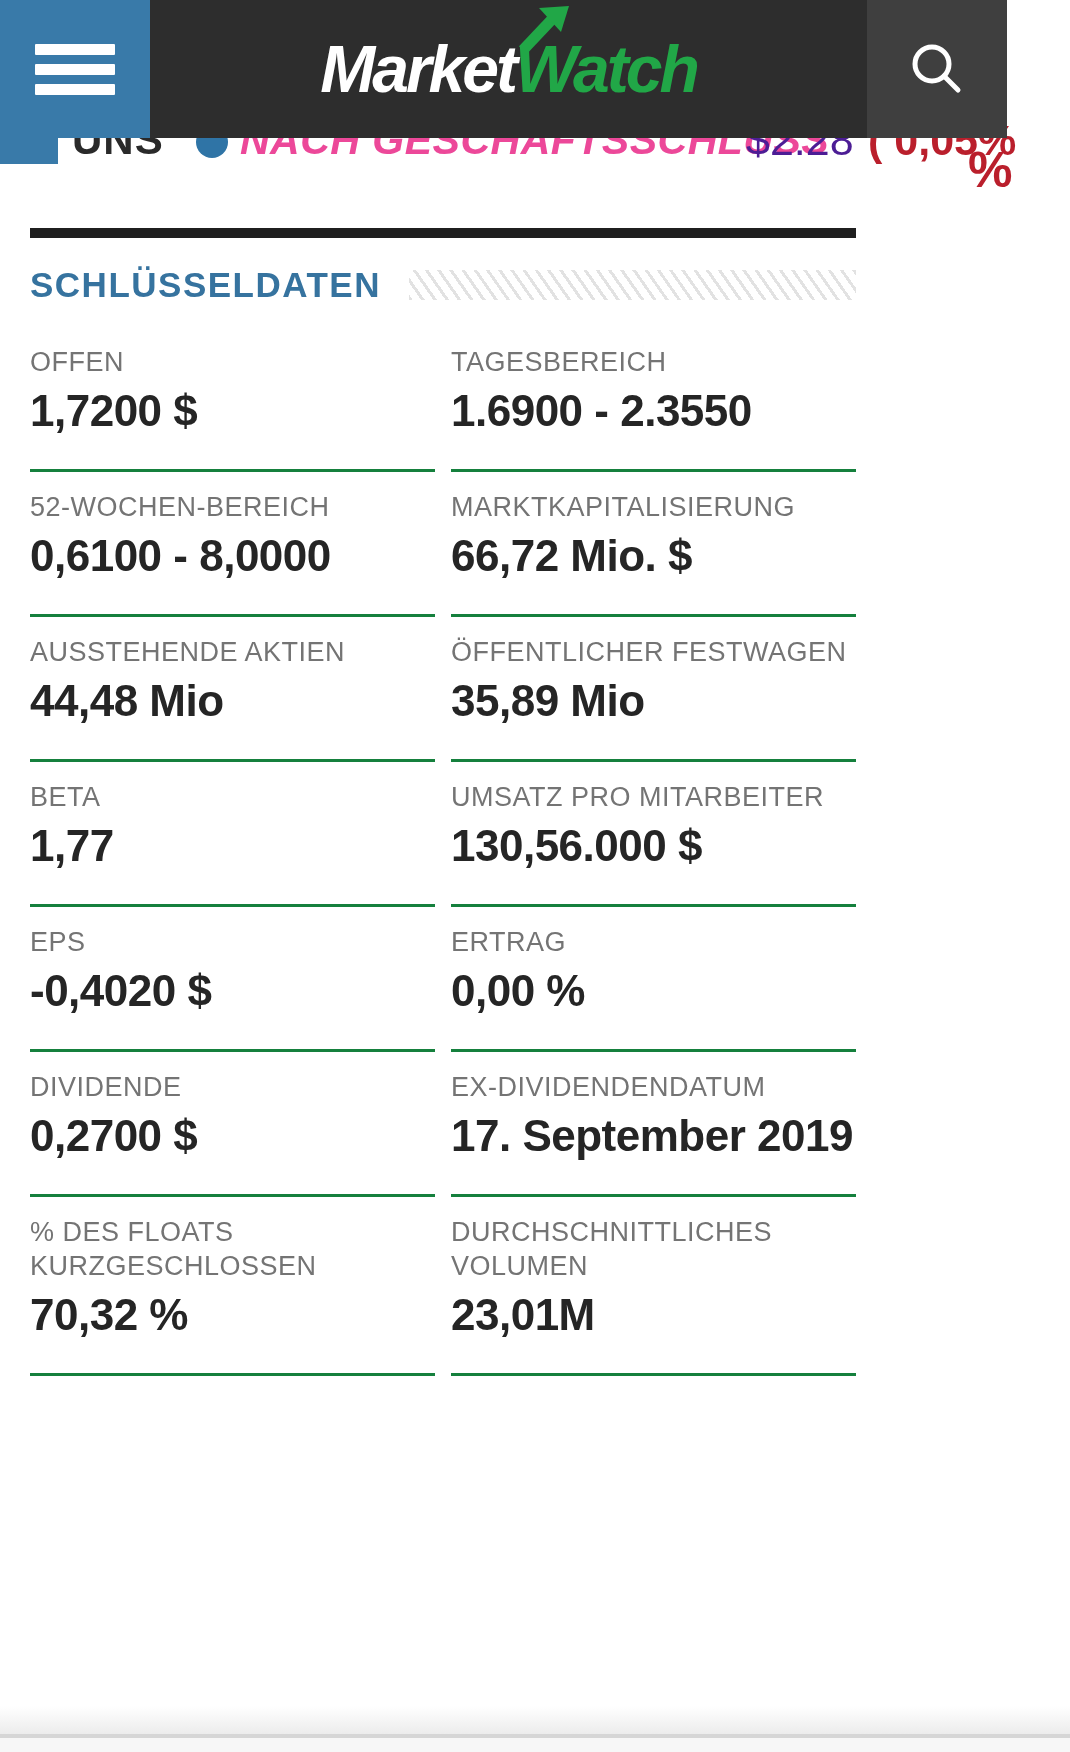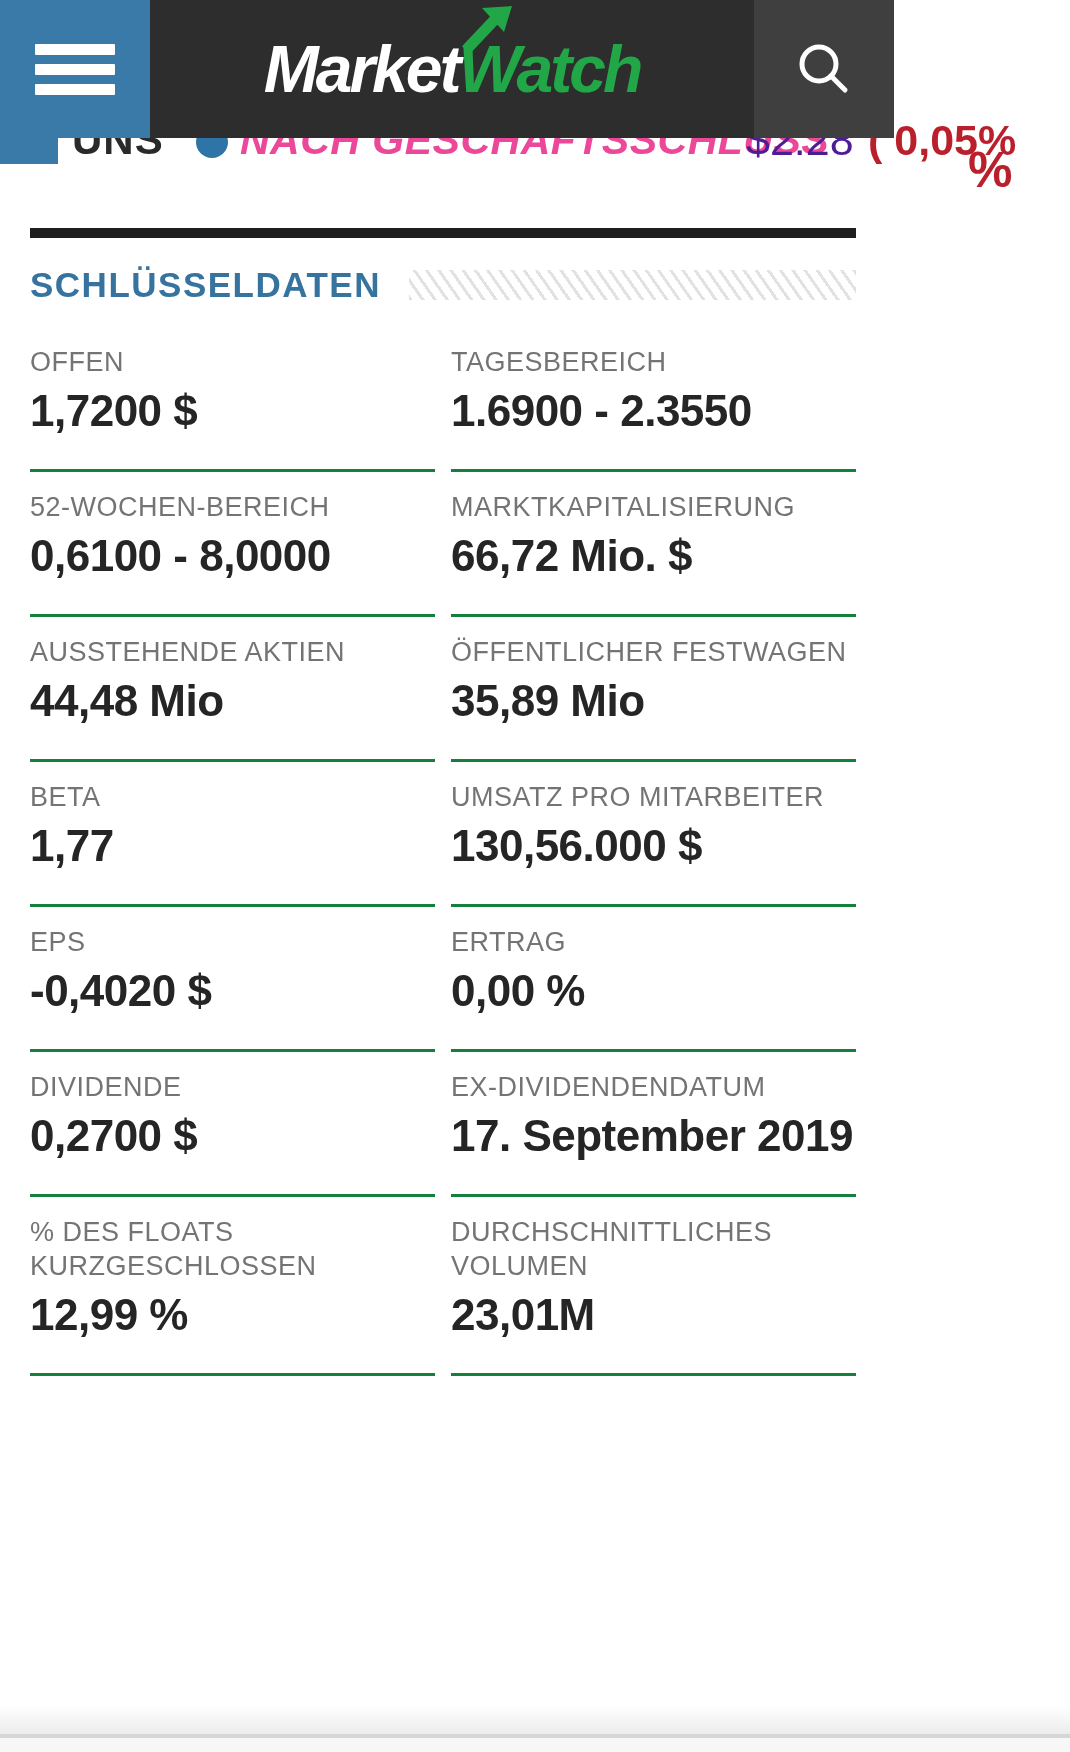--- a/index.html
+++ b/index.html
@@ -37,21 +37,21 @@
     position:absolute;left:868px;top:0;height:52px;line-height:56px;
     font-size:43px;font-weight:bold;color:#BA1F2C;white-space:nowrap;
   }
   .quote-change-wrap{
     position:absolute;left:968px;top:26px;height:60px;line-height:64px;
     font-size:50px;font-weight:bold;color:#BA1F2C;
   }
 
   
   .app-header{
-    position:absolute;top:0;left:0;width:894px;height:138px;z-index:2;
+    position:absolute;top:0;left:0;width:1007px;height:138px;z-index:2;
     background:#2d2d2d;display:flex;align-items:stretch;
   }
   .menu-button{
     width:150px;height:138px;background:#397AA9;border:none;cursor:pointer;
     display:flex;align-items:center;justify-content:center;flex:0 0 auto;
   }
   .hamburger{width:80px;}
   .hamburger div{height:11px;background:#ffffff;margin:9px 0;border-radius:1px;}
   .logo-wrap{
     flex:1 1 auto;display:flex;align-items:center;justify-content:center;
@@ -196,21 +196,21 @@
         <div class="kd-label">DIVIDENDE</div>
         <div class="kd-value"><span>0,2700 $</span></div>
       </div>
       <div class="kd-cell">
         <div class="kd-label">EX-DIVIDENDENDATUM</div>
         <div class="kd-value"><span>17. September 2019</span></div>
       </div>
       <div class="kd-cell">
         <div class="kd-label">% DES FLOATS
 KURZGESCHLOSSEN</div>
-        <div class="kd-value"><span>12,99 %</span></div>
+        <div class="kd-value"><span>70,32 %</span></div>
       </div>
       <div class="kd-cell">
         <div class="kd-label">DURCHSCHNITTLICHES
 VOLUMEN</div>
         <div class="kd-value"><span>23,01M</span></div>
       </div>
     </div>
 </div>
 
 <div class="bottom-band">

